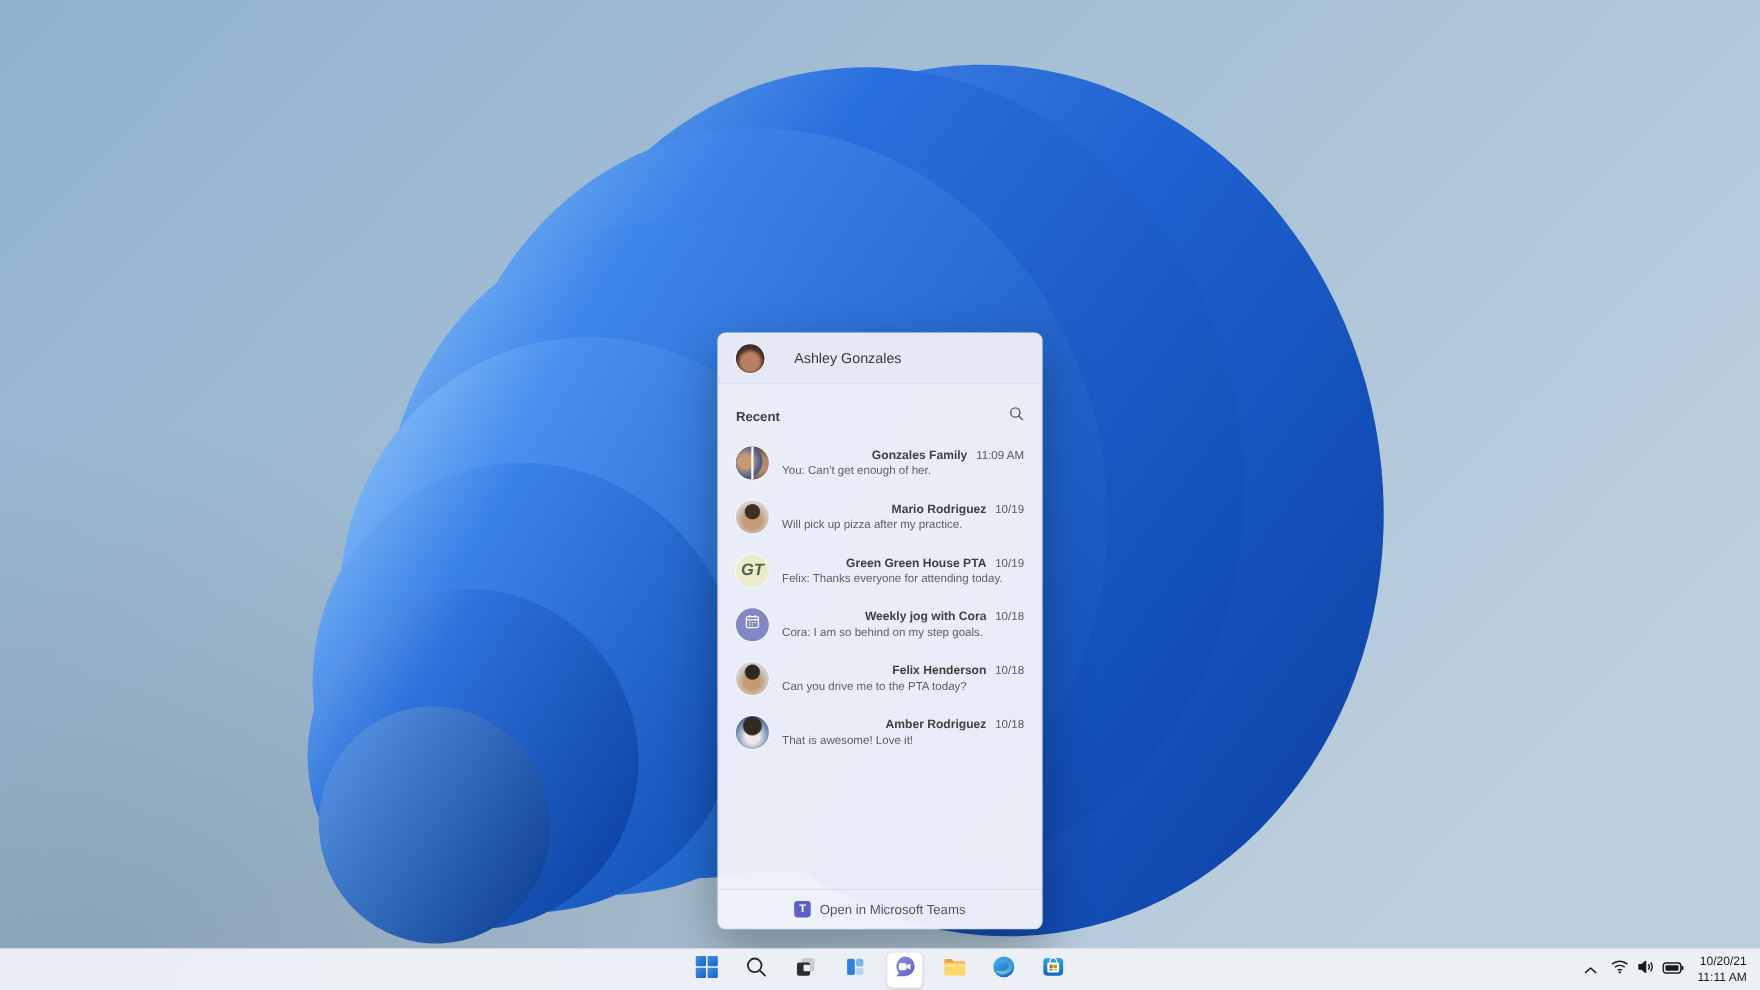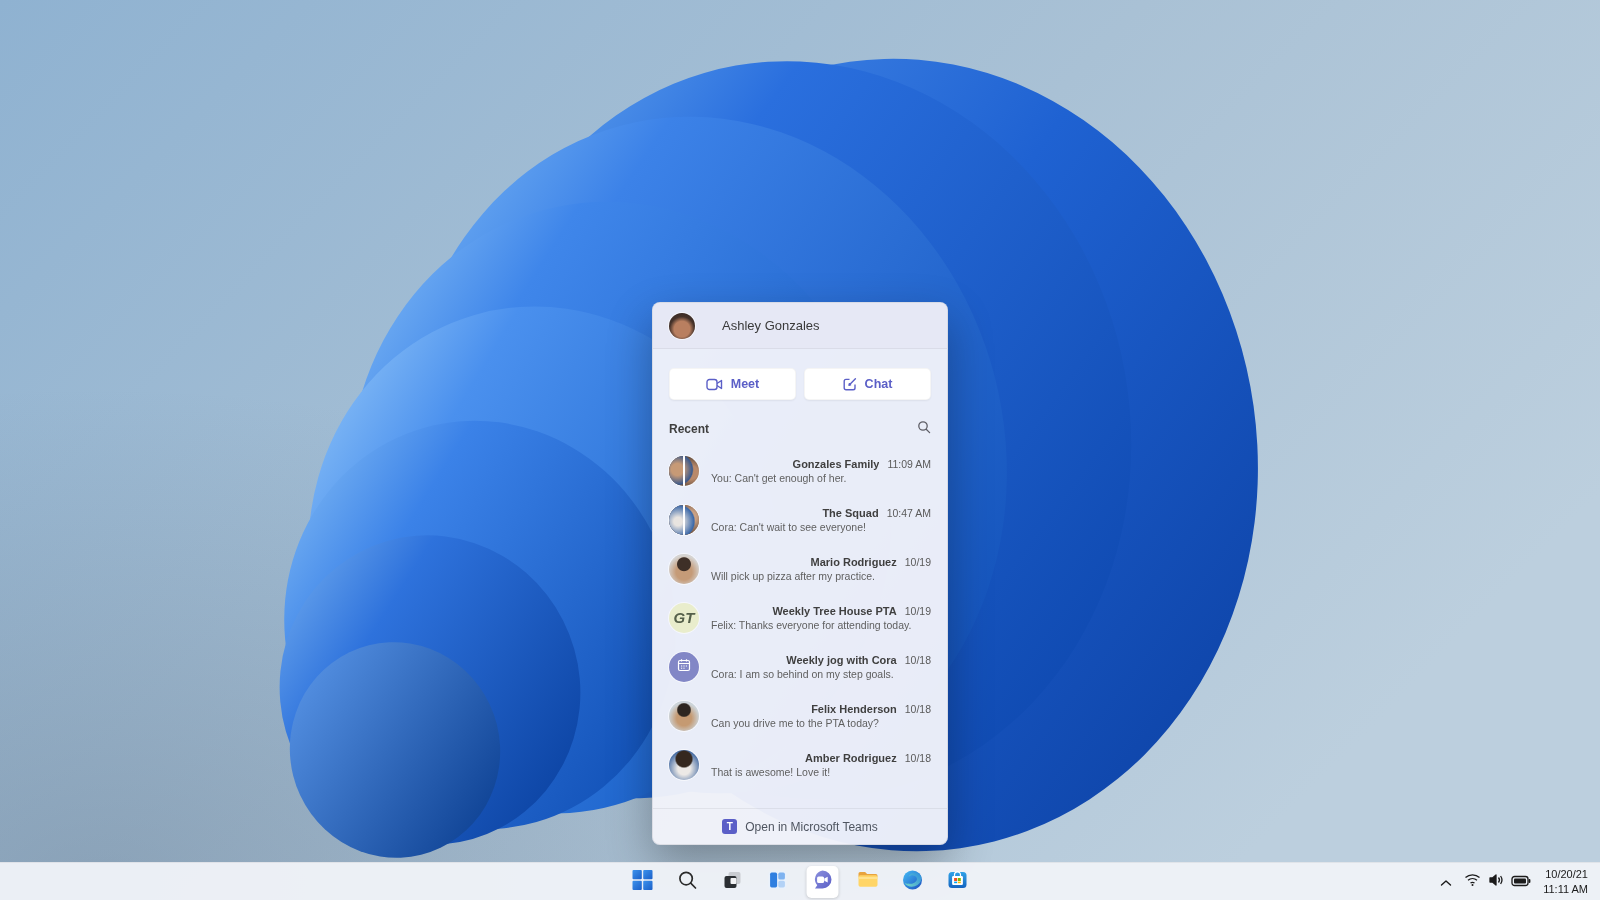--- a/index.html
+++ b/index.html
@@ -171,40 +171,20 @@
   </g>
 </svg>
 
 <div class="flyout">
 
   <div class="flyout-header">
     <div class="hdr-avatar"></div>
     <div class="hdr-name">Ashley Gonzales</div>
   </div>
 
-  <div class="actions">
-    <div class="action-btn">
-      <span>
-        <svg width="17" height="13" viewBox="0 0 17 13" fill="none" stroke="#5b5fc7" stroke-width="1.4">
-          <rect x="1" y="1.5" width="10" height="10" rx="2.5"></rect>
-          <path d="M11 5.5 L15.5 2.5 V10.5 L11 7.5" stroke-linejoin="round"></path>
-        </svg>
-      </span>
-      <span>Meet</span>
-    </div>
-    <div class="action-btn">
-      <span>
-        <svg width="14" height="14" viewBox="0 0 14 14" fill="none" stroke="#5b5fc7" stroke-width="1.4">
-          <path d="M12 7.5 V11 a1.8 1.8 0 0 1 -1.8 1.8 H3 A1.8 1.8 0 0 1 1.2 11 V4.2 A1.8 1.8 0 0 1 3 2.4 h3.5"></path>
-          <path d="M6 8.2 L12.4 1.8 M6 8.2 l1.6 -0.35 M6 8.2 l0.35 -1.6" stroke-linecap="round"></path>
-        </svg>
-      </span>
-      <span>Chat</span>
-    </div>
-  </div>
 
   <div class="recent-bar">
     <span class="recent-label">Recent</span>
     <span>
       <svg width="14" height="14" viewBox="0 0 14 14" fill="none" stroke="#5e5e66" stroke-width="1.3">
         <circle cx="6" cy="6" r="4.2"></circle>
           <path d="M9.2 9.2 L12.6 12.6" stroke-linecap="round"></path>
       </svg>
     </span>
   </div>
@@ -215,47 +195,37 @@
       <div class="conv-avatar av-split-1"></div>
       <div class="conv-texts">
         <div class="conv-top">
           <span class="conv-name">Gonzales Family</span>
           <span class="conv-time">11:09 AM</span>
         </div>
         <span class="conv-preview">You: Can't get enough of her.</span>
       </div>
     </div>
 
-    <div class="conv-row">
-      <div class="conv-avatar av-split-2"></div>
-      <div class="conv-texts">
-        <div class="conv-top">
-          <span class="conv-name">The Squad</span>
-          <span class="conv-time">10:47 AM</span>
-        </div>
-        <span class="conv-preview">Cora: Can't wait to see everyone!</span>
-      </div>
-    </div>
 
     <div class="conv-row">
       <div class="conv-avatar av-mario"></div>
       <div class="conv-texts">
         <div class="conv-top">
           <span class="conv-name">Mario Rodriguez</span>
           <span class="conv-time">10/19</span>
         </div>
         <span class="conv-preview">Will pick up pizza after my practice.</span>
       </div>
     </div>
 
     <div class="conv-row">
       <div class="conv-avatar av-initials">GT</div>
       <div class="conv-texts">
         <div class="conv-top">
-          <span class="conv-name">Weekly Tree House PTA</span>
+          <span class="conv-name">Green Green House PTA</span>
           <span class="conv-time">10/19</span>
         </div>
         <span class="conv-preview">Felix: Thanks everyone for attending today.</span>
       </div>
     </div>
 
     <div class="conv-row">
       <div class="conv-avatar av-cal">
         <span>
           <svg width="14" height="14" viewBox="0 0 14 14" fill="none" stroke="#ffffff" stroke-width="1.2">

